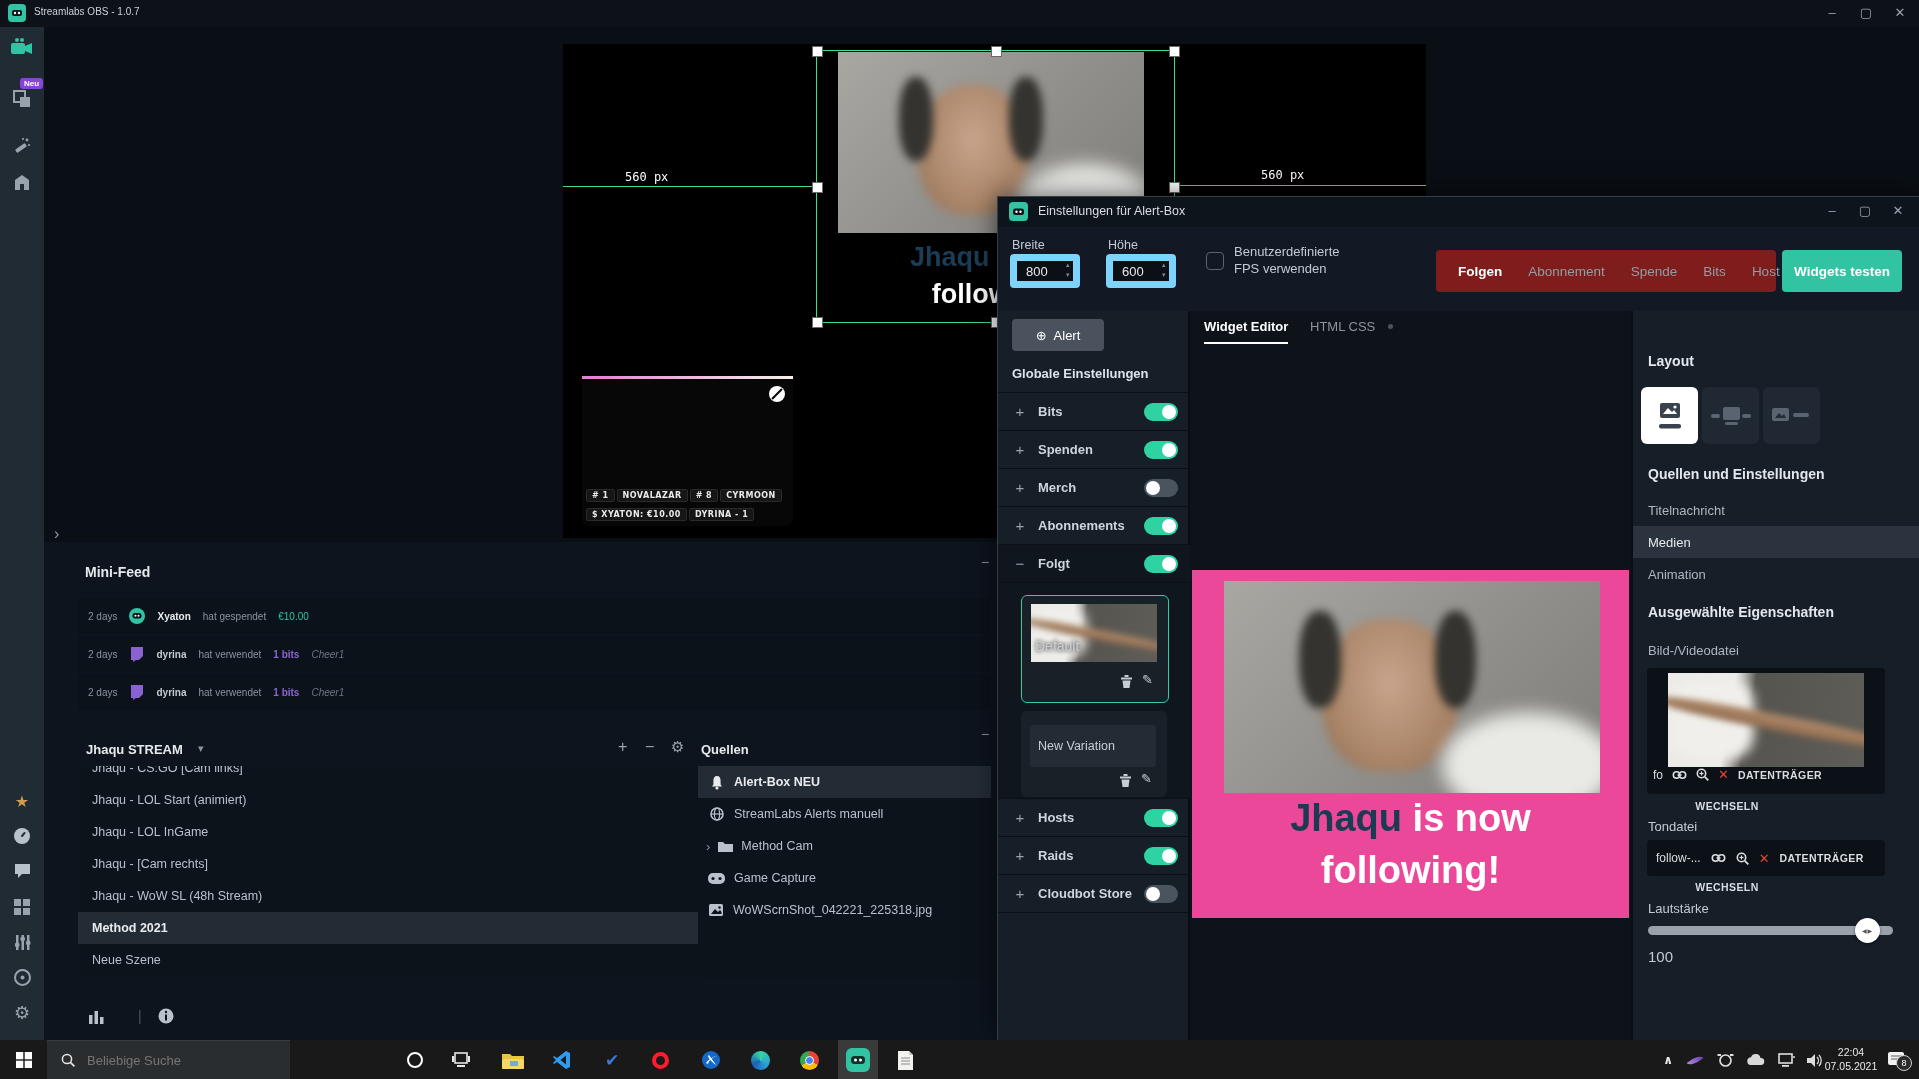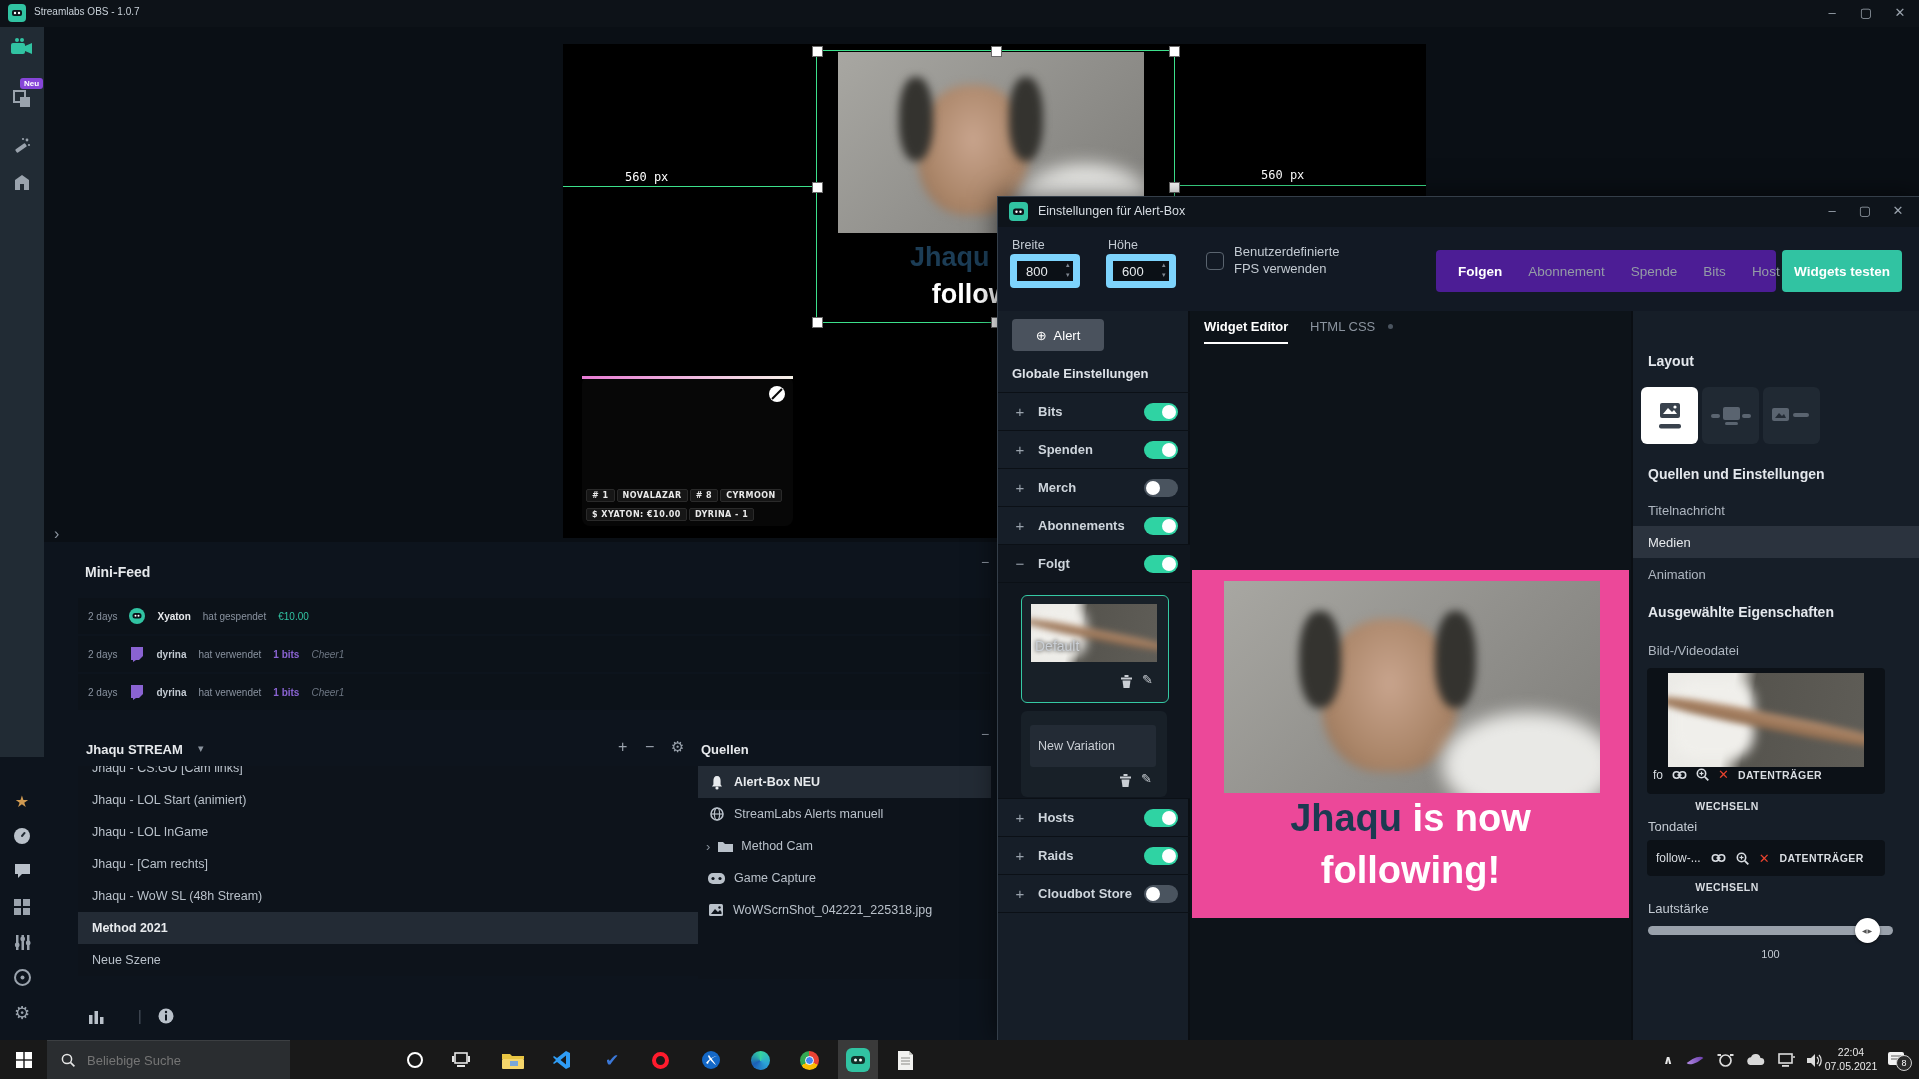--- a/index.html
+++ b/index.html
@@ -4,21 +4,21 @@
 <style>
   html,body{margin:0;padding:0;background:#000;font-family:"Liberation Sans","DejaVu Sans",sans-serif;}
   .screen{position:relative;width:1919px;height:1079px;overflow:hidden;background:#0d141d;color:#dfe3e8;}
   .abs{position:absolute;}
   .flex{display:flex;align-items:center;}
   .nw{white-space:nowrap;}
   
   .titlebar{left:0;top:0;width:1919px;height:27px;background:#0d1218;}
   .win-ctl{color:#9aa3ad;font-size:13px;width:28px;text-align:center;cursor:default;}
   
-  .sidebar{left:0;top:27px;width:44px;height:730px;background:#212b34;}
+  .sidebar{left:0;top:27px;width:44px;height:1013px;background:#212b34;}
   .side-ic{position:absolute;left:0;width:44px;text-align:center;color:#9aa3ad;}
   
   .editor{left:44px;top:27px;width:1875px;height:515px;background:#0a0f15;}
   .canvas{left:563px;top:44px;width:863px;height:494px;background:#000;overflow:hidden;}
   .mline{height:1px;background:#3ce08b;}
   .mlabel{font-family:"DejaVu Sans Mono",monospace;font-size:12px;color:#fff;background:#000;padding:0 3px;}
   .selbox{border:1px solid #3ce08b;}
   .hdl{position:absolute;width:9px;height:9px;background:#fff;border:1px solid #6a6a6a;margin-left:-5px;margin-top:-5px;}
   
   .face-cam{overflow:hidden;background:linear-gradient(135deg,#a8a7a2,#908f8b 55%,#7e7d79);}
@@ -340,21 +340,21 @@
     <span class="spin" style="left:68px;top:64px">▴</span>
     <span class="spin" style="left:68px;top:74px">▾</span>
     <span class="abs" style="left:110px;top:41px;font-size:12.5px;color:#c3cad2">Höhe</span>
     <input class="num-input" style="left: 108px; top: 57px; width: 70px; height: 34px;" readonly="" value="600">
     <span class="spin" style="left:164px;top:64px">▴</span>
     <span class="spin" style="left:164px;top:74px">▾</span>
     <span class="abs" style="left:208px;top:55px;width:16px;height:16px;border:1.5px solid #5a646f;border-radius:4px"></span>
     <span class="abs nw" style="left:236px;top:47px;font-size:13px;color:#c3cad2">Benutzerdefinierte</span>
     <span class="abs nw" style="left:236px;top:64px;font-size:13px;color:#c3cad2">FPS verwenden</span>
 
-    <div class="abs flex" style="left:438px;top:53px;width:340px;height:42px;background:#4c1d95;border-radius:4px;gap:26px;padding:0 22px;box-sizing:border-box">
+    <div class="abs flex" style="left:438px;top:53px;width:340px;height:42px;background:#7f1d1d;border-radius:4px;gap:26px;padding:0 22px;box-sizing:border-box">
       <span class="ttab on">Folgen</span>
       <span class="ttab">Abonnement</span>
       <span class="ttab">Spende</span>
       <span class="ttab">Bits</span>
       <span class="ttab">Host</span>
     </div>
     <div class="abs teal-btn" style="left:784px;top:53px;width:120px;height:42px">Widgets testen</div>
 
     <div class="abs" style="left:0;top:114px;width:192px;height:729px;background:#161e28;border-right:2px solid #0a0e13;box-sizing:border-box">
       <div class="abs flex" style="left:14px;top:8px;width:92px;height:32px;background:#4a525d;border-radius:4px;justify-content:center;gap:7px;color:#fff;font-size:13px">
@@ -535,21 +535,21 @@
             </svg>
           <span class="redx">✕</span>
           <span class="caps">DATENTRÄGER</span>
         </div>
       </div>
       <div class="abs caps" style="left:14px;top:570px;width:160px;text-align:center" ind="">WECHSELN</div>
 
       <span class="abs" style="left:15px;top:590px;font-size:13px;color:#c3cad2">Lautstärke</span>
       <div class="abs" style="left:15px;top:615px;width:245px;height:9px;border-radius:5px;background:#99a1ab"></div>
       <div class="abs flex" style="left:222px;top:607px;width:25px;height:25px;border-radius:50%;background:#fff;justify-content:center;font-size:6px;color:#555;letter-spacing:1px;box-shadow:0 1px 3px rgba(0,0,0,.5)">◀▶</div>
-      <div class="abs" style="left:15px;top:637px;width:245px;text-align:center;font-size:11px;color:#c3cad2">100</div>
+      <div class="abs" style="left:15px;top:637px;width:245px;text-align:left;font-size:15px;color:#c3cad2">100</div>
     </div>
   </div>
 
   <div class="abs taskbar">
     <div class="abs flex" style="left:0;top:0;width:47px;height:39px;justify-content:center">
       <svg width="16" height="16">
           <rect width="7.3" height="7.3" fill="#fff"></rect>
           <rect x="8.7" width="7.3" height="7.3" fill="#fff"></rect>
           <rect y="8.7" width="7.3" height="7.3" fill="#fff"></rect>
           <rect x="8.7" y="8.7" width="7.3" height="7.3" fill="#fff"></rect>

